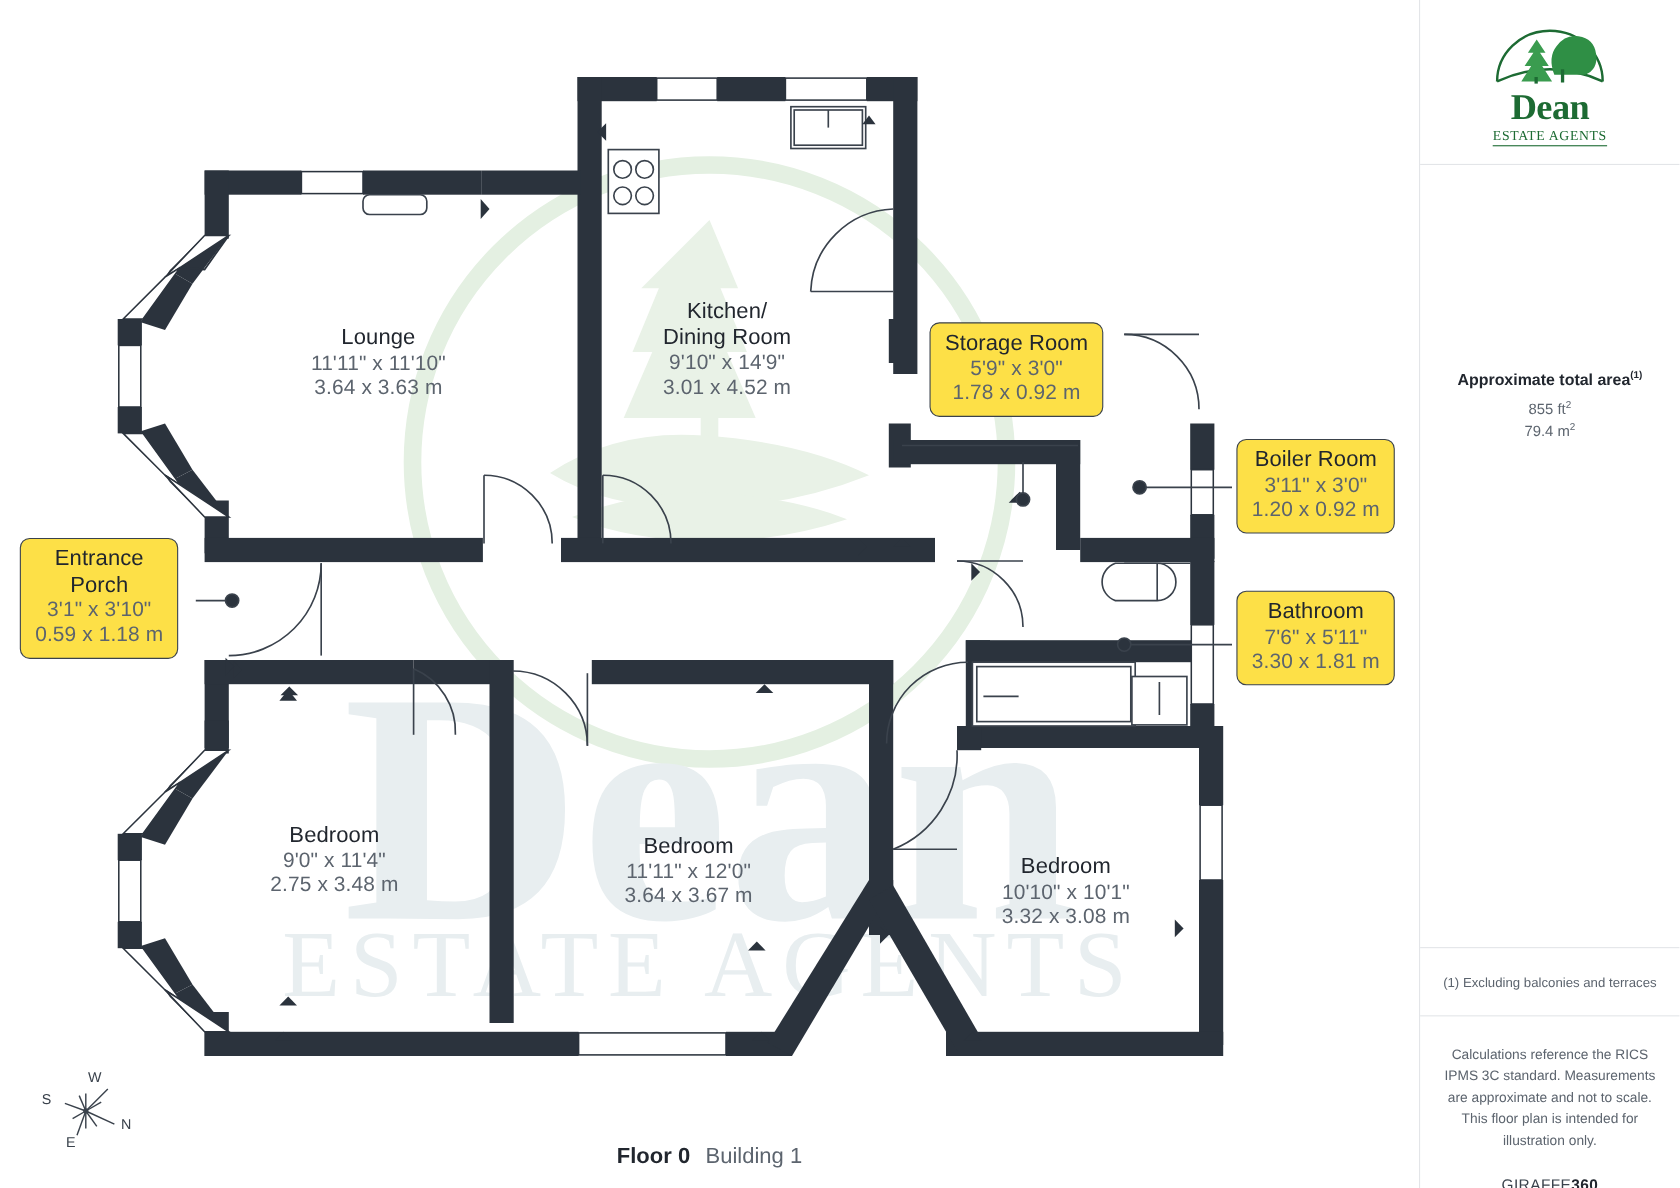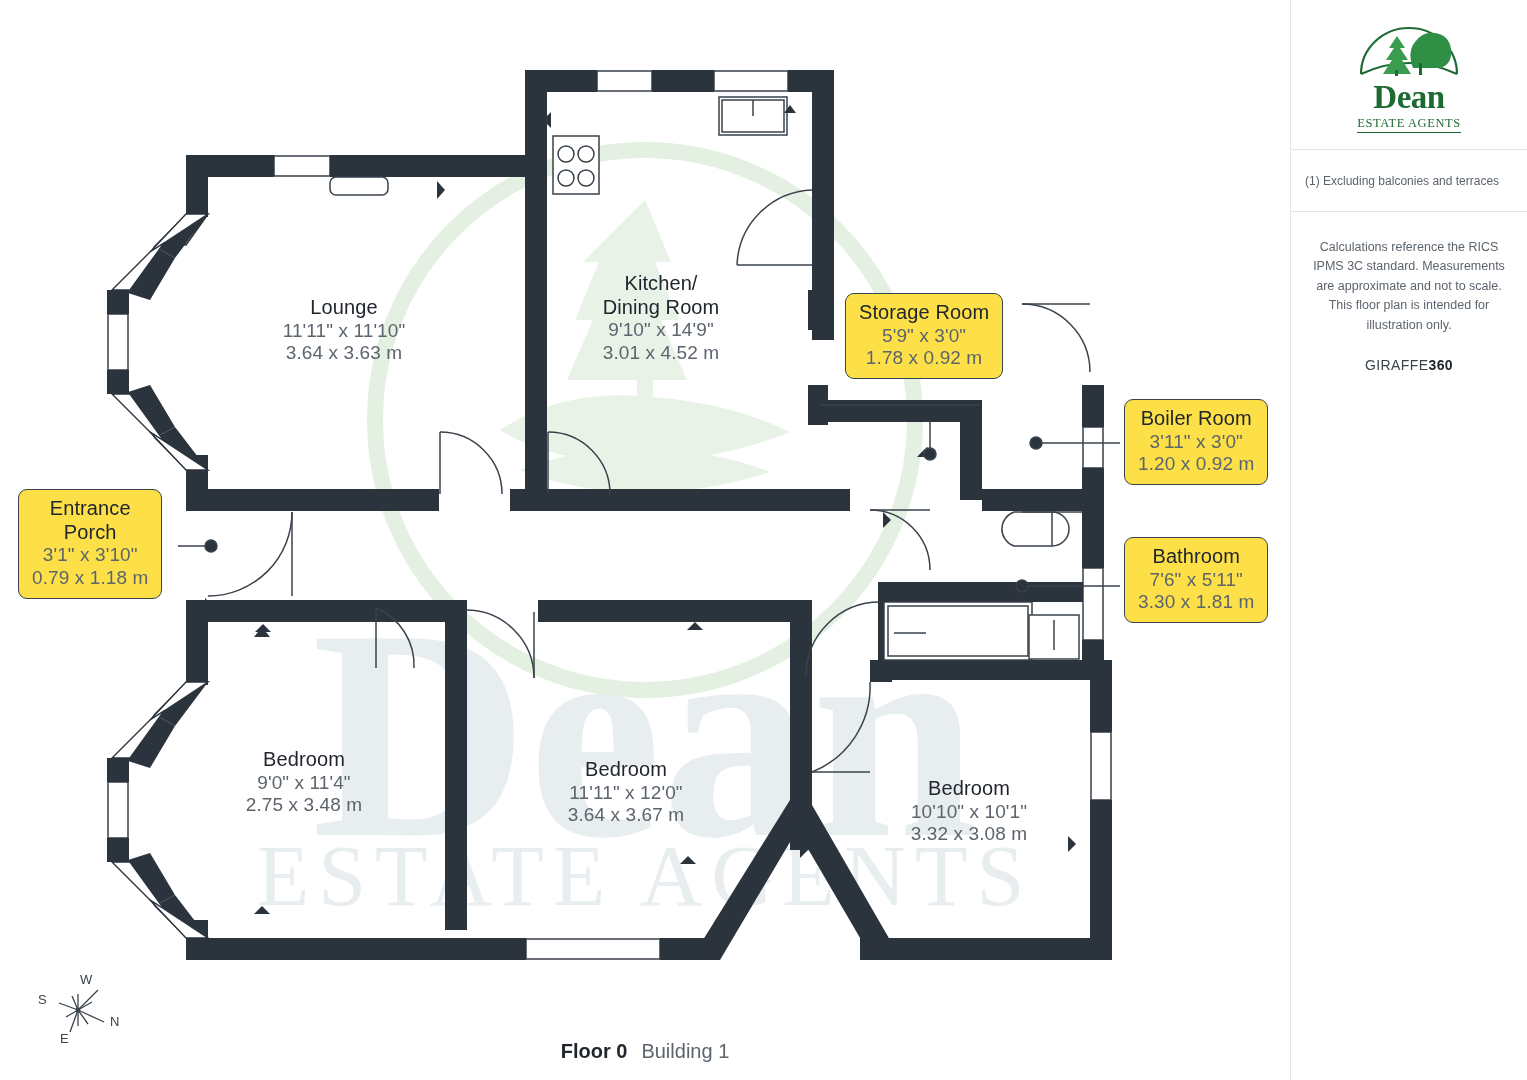--- a/index.html
+++ b/index.html
@@ -124,21 +124,21 @@
   #sb-area .area-val {
     font-size: 13.5px;
     color: #5c646e;
     margin-top: 9px;
   }
   #sb-area .area-val sup { font-size: 9px; }
   #sb-foot1 {
     height: 62px;
     display: flex;
     align-items: center;
-    justify-content: flex-start;
+    justify-content: center;
     padding: 0 14px;
     box-sizing: border-box;
   }
   #sb-foot1 .fnote {
     font-size: 12px;
     color: #5c646e;
     text-align: center;
   }
   #sb-foot2 {
     padding: 26px 20px 0 20px;
@@ -438,21 +438,21 @@
     <div class="room-label boxed" style="left:1124px; top:537px;">
       <div class="rl-name">Bathroom</div>
       <div class="rl-dim">7'6" x 5'11"</div>
       <div class="rl-dim">3.30 x 1.81 m</div>
     </div>
 
     <div class="room-label boxed" style="left:18px; top:489px;">
       <div class="rl-name">Entrance</div>
       <div class="rl-name">Porch</div>
       <div class="rl-dim">3'1" x 3'10"</div>
-      <div class="rl-dim">0.79 x 1.18 m</div>
+      <div class="rl-dim">0.59 x 1.18 m</div>
     </div>
 
 
     <div class="room-label" style="left:214px; top:748px; width:180px;">
       <div class="rl-name">Bedroom</div>
       <div class="rl-dim">9'0" x 11'4"</div>
       <div class="rl-dim">2.75 x 3.48 m</div>
     </div>
 
     <div class="room-label" style="left:533px; top:758px; width:186px;">
@@ -510,20 +510,31 @@
           <g fill="#3a9c4f">
             <path d="M44 20 l8 12 -5 0 8 12 -6 0 9 14 -28 0 9 -14 -6 0 8 -12 -5 0z"></path>
           </g>
           <rect x="42" y="54" width="3" height="6" fill="#1d6b33"></rect>
         </svg>
         <div class="logo-text">Dean</div>
         <div class="logo-sub">ESTATE AGENTS</div>
       </div>
     </div>
 
+    <div class="sb-sec" id="sb-area">
+      <div class="area-title">
+        <span>Approximate total area</span><sup>(1)</sup>
+      </div>
+      <div class="area-val">
+        <span>855 ft</span><sup>2</sup>
+      </div>
+      <div class="area-val" style="margin-top:4px;">
+        <span>79.4 m</span><sup>2</sup>
+      </div>
+    </div>
 
     <div class="sb-sec" id="sb-foot1">
       <div class="fnote">(1) Excluding balconies and terraces</div>
     </div>
 
     <div id="sb-foot2">
       <div class="disclaimer">Calculations reference the RICS IPMS 3C standard. Measurements are approximate and not to scale. This floor plan is intended for illustration only.</div>
       <div class="brand">
         <span>GIRAFFE</span><b>360</b>
       </div>

